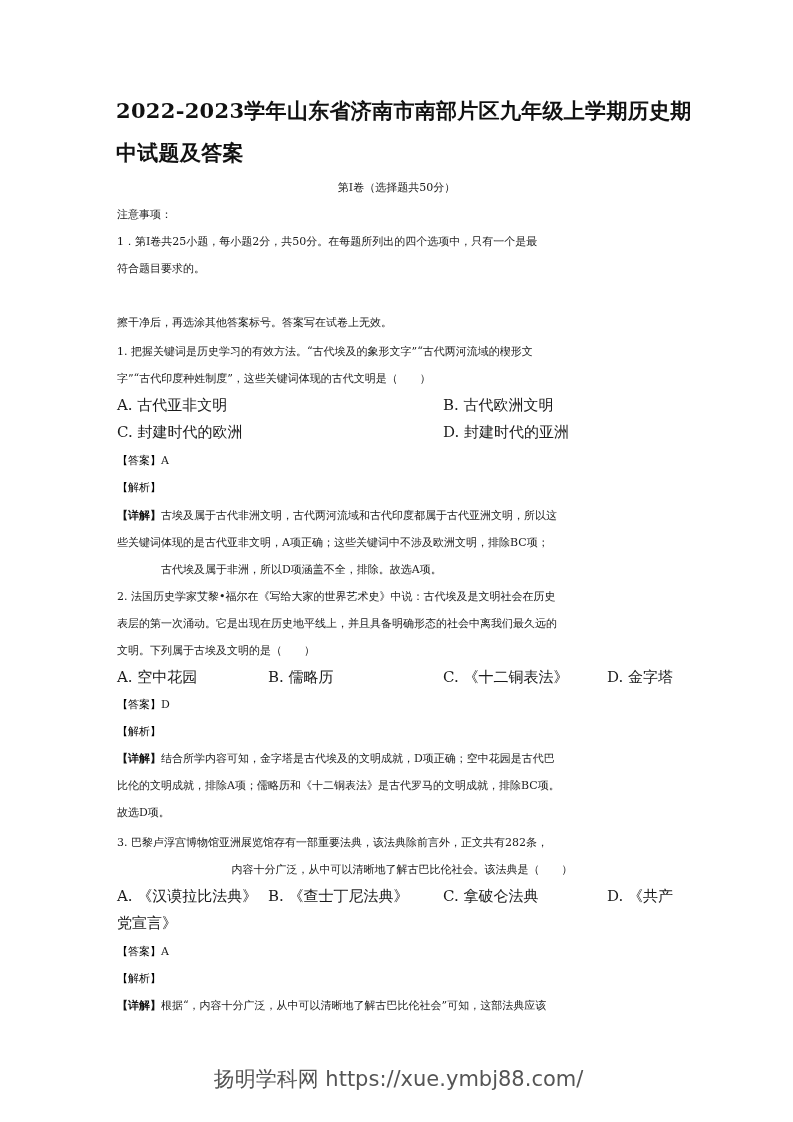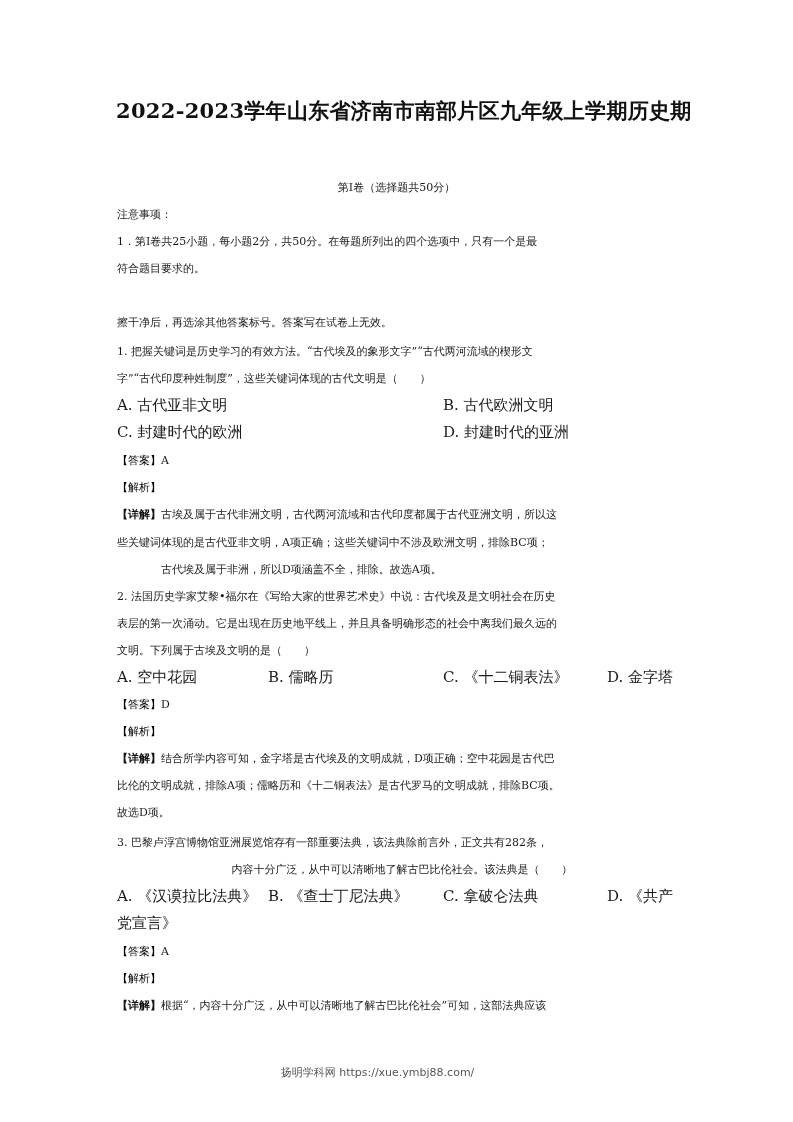--- a/index.html
+++ b/index.html
@@ -8,29 +8,30 @@
   .page { position: absolute; left: 0; top: 0; width: 793px; height: 1122px; }
   .title { position: absolute; left: 116px; width: 580px; font-size: 21px; font-weight: bold;
            line-height: 42px; top: 90px; letter-spacing: 0.3px; color: #111; }
   .line { position: absolute; left: 117px; width: 570px; font-size: 11px; line-height: 27px;
           white-space: nowrap; }
   .center { left: 0; width: 793px; text-align: center; }
   .opt { position: absolute; font-size: 15px; line-height: 27px; white-space: nowrap; }
   .lbl { color: #000000; }
   .lbl-bold { font-weight: bold; color: #111; }
   .footer { position: absolute; top: 1065px; left: 0; width: 755px; text-align: center;
-            font-family: "DejaVu Sans", "Liberation Sans", sans-serif; font-size: 11px; color: #555; }
+            font-family: "DejaVu Sans", "Liberation Sans", sans-serif; font-size: 21px; color: #555; padding-left: 21px; }
 </style>
 </head>
 <body>
 
 <div class="page">
 
   <div class="title">
     <div>2022-2023学年山东省济南市南部片区九年级上学期历史期</div>
+    <div>中试题及答案</div>
   </div>
 
   <div class="line center" style="top:174px;">第Ⅰ卷（选择题共50分）</div>
 
   <div class="line" style="top:201px;">注意事项：</div>
   <div class="line" style="top:228px;">1．第Ⅰ卷共25小题，每小题2分，共50分。在每题所列出的四个选项中，只有一个是最</div>
   <div class="line" style="top:255px;">符合题目要求的。</div>
   <div class="line" style="top:309px;">擦干净后，再选涂其他答案标号。答案写在试卷上无效。</div>
 
   <div>
@@ -39,21 +40,21 @@
     <div class="opt" style="top:392px; left:117px;">A. 古代亚非文明</div>
     <div class="opt" style="top:392px; left:443px;">B. 古代欧洲文明</div>
     <div class="opt" style="top:419px; left:117px;">C. 封建时代的欧洲</div>
     <div class="opt" style="top:419px; left:443px;">D. 封建时代的亚洲</div>
     <div class="line" style="top:447px;">
       <span class="lbl">【答案】</span><span>A</span>
     </div>
     <div class="line" style="top:474px;">
       <span class="lbl">【解析】</span>
     </div>
-    <div class="line" style="top:502px;font-family:Liberation Mono, monospace;">
+    <div class="line" style="top:502px;">
       <span class="lbl-bold">【详解】</span><span>古埃及属于古代非洲文明，古代两河流域和古代印度都属于古代亚洲文明，所以这</span>
     </div>
     <div class="line" style="top:529px;">些关键词体现的是古代亚非文明，A项正确；这些关键词中不涉及欧洲文明，排除BC项；</div>
     <div class="line" style="top:556px;margin-left:44px;">古代埃及属于非洲，所以D项涵盖不全，排除。故选A项。</div>
   </div>
 
   <div>
     <div class="line" style="top:583px;">2. 法国历史学家艾黎•福尔在《写给大家的世界艺术史》中说：古代埃及是文明社会在历史</div>
     <div class="line" style="top:610px;">表层的第一次涌动。它是出现在历史地平线上，并且具备明确形态的社会中离我们最久远的</div>
     <div class="line" style="top:637px;">文明。下列属于古埃及文明的是（　　）</div>

